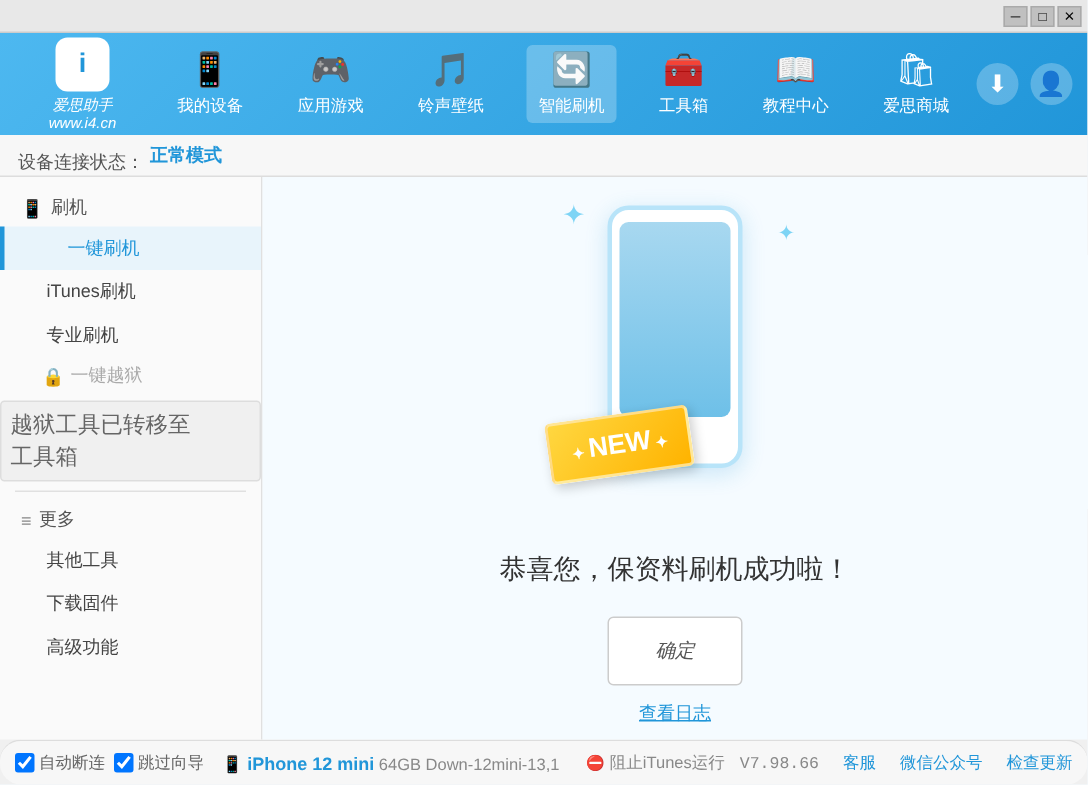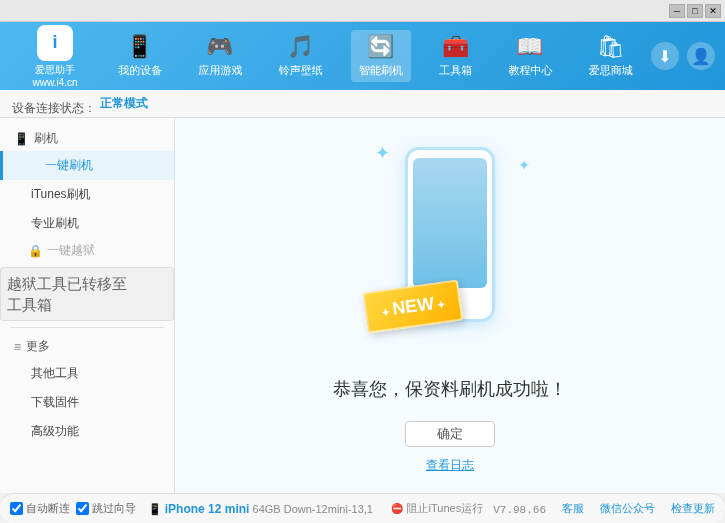--- a/index.html
+++ b/index.html
@@ -34,21 +34,21 @@
       align-items: center;
       color: white;
     }
     .logo-icon {
       width: 36px; height: 36px;
       background: white;
       border-radius: 8px;
       display: flex; align-items: center; justify-content: center;
       color: #2196d9; font-size: 18px; font-weight: bold; margin-bottom: 2px;
     }
-    .logo-text { color: white; font-size: 10px; }
+    .logo-text { color: white; font-size: 10px; font-style: italic; }
 
     .nav-items { display: flex; flex: 1; justify-content: space-around; align-items: center; }
     .nav-item {
       display: flex; flex-direction: column; align-items: center;
       color: white; cursor: pointer; padding: 4px 8px;
       border-radius: 4px; gap: 3px;
     }
     .nav-item.active { background: rgba(255,255,255,0.25); }
     .nav-icon { font-size: 22px; }
     .nav-label { font-size: 11px; }
@@ -184,29 +184,29 @@
 
     .success-text {
       font-size: 18px;
       color: #333;
       margin-bottom: 20px;
       font-weight: 500;
     }
 
     .confirm-btn {
       width: 90px;
-      height: 26px;
+      height: 46px;
       background: white;
       border: 1px solid #ccc;
       border-radius: 4px;
       font-size: 13px;
       color: #555;
       cursor: pointer;
       margin-bottom: 10px;
-      display: flex; align-items: center; justify-content: center;
+      display: flex; align-items: center; justify-content: center; font-style: italic;
     }
 
     .secondary-link {
       font-size: 12px;
       color: #2196d9;
       cursor: pointer;
       text-decoration: underline;
     }
 
     

